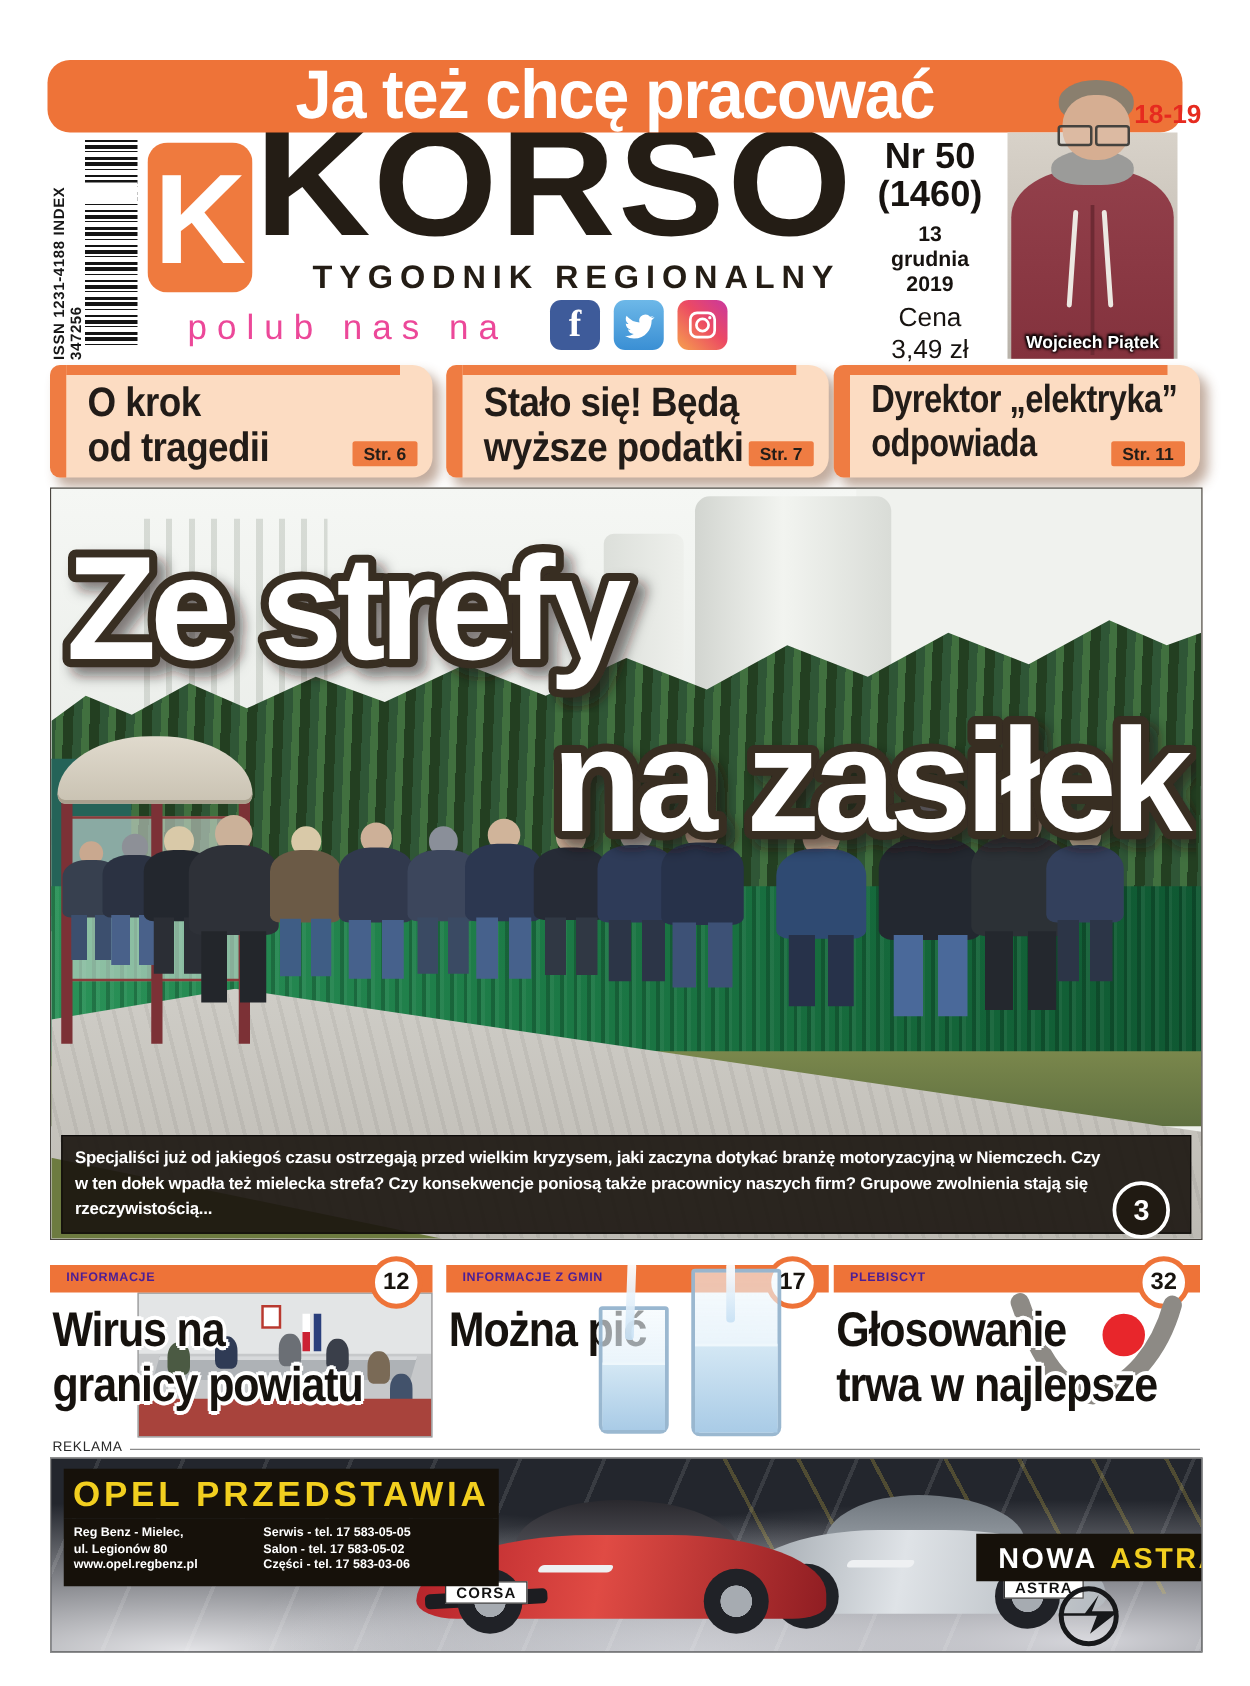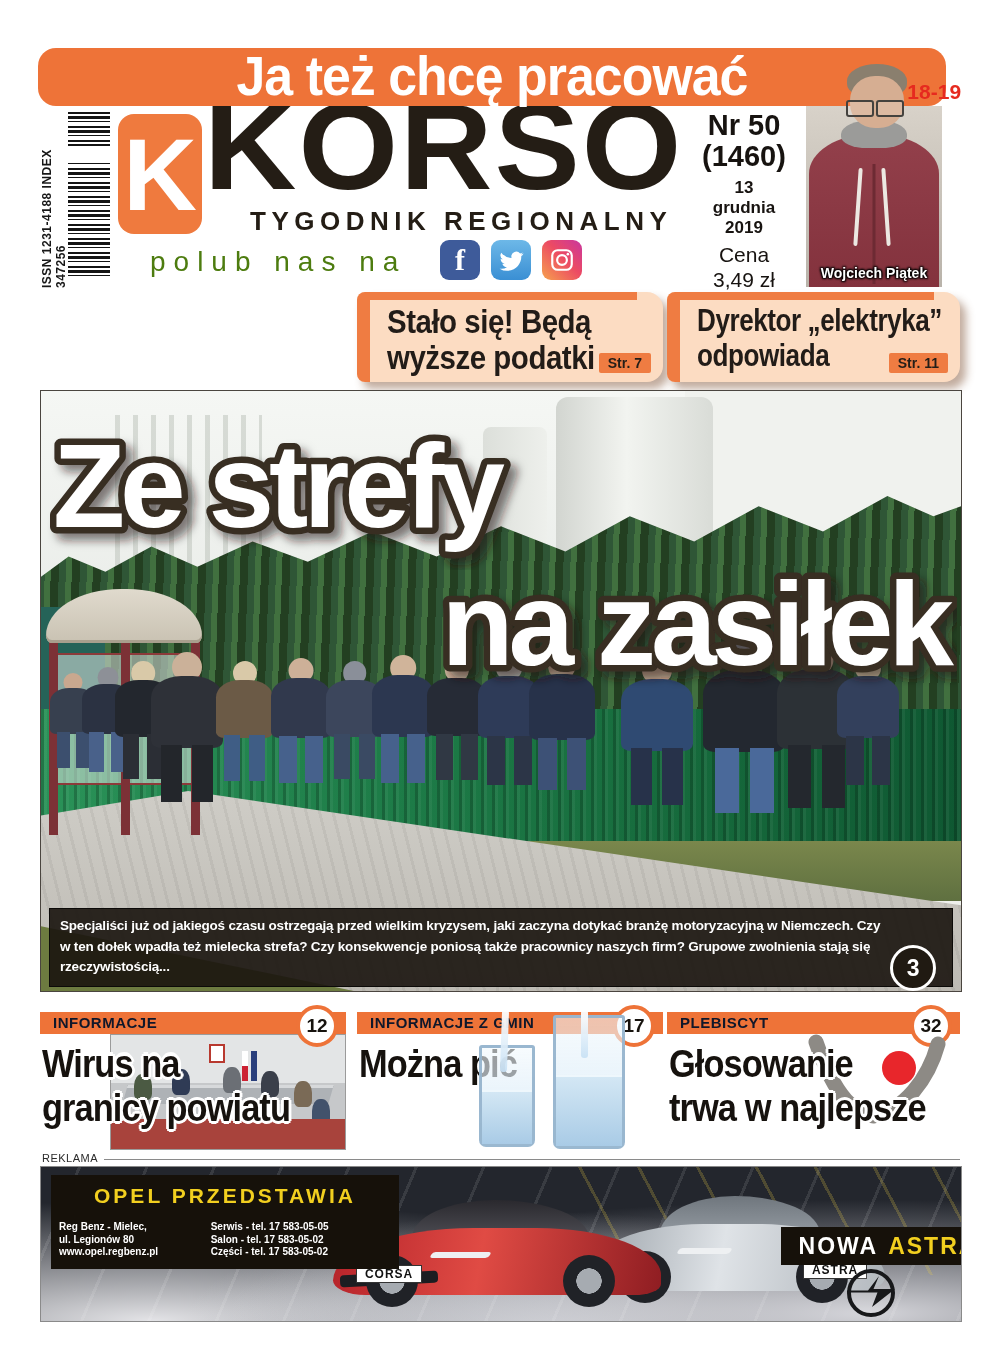--- a/index.html
+++ b/index.html
@@ -30,21 +30,21 @@
   .issn{position:absolute;left:40px;top:106px;width:78px;height:180px;}
   .issn-text{position:absolute;left:0;top:2px;height:100%;writing-mode:vertical-rl;transform:rotate(180deg);
              font-size:12px;font-weight:bold;color:#171717;letter-spacing:.5px;}
   .barcode{position:absolute;left:28px;top:6px;width:42px;height:166px;
            background:repeating-linear-gradient(to bottom,#141414 0 2px,#fff 2px 4px,#141414 4px 7px,#fff 7px 9px,#141414 9px 10px,#fff 10px 14px);}
   .barcode-gap{position:absolute;left:28px;top:40px;width:42px;height:16px;background:#fff;}
   .klogo{position:absolute;left:118px;top:114px;width:84px;height:120px;}
   .korso{position:absolute;left:204px;top:86px;font-size:128px;line-height:1;font-weight:bold;color:#241d15;
          letter-spacing:2px;transform:scaleY(.95);transform-origin:top left;}
   .korso-sub{position:absolute;left:250px;top:206px;font-size:26px;font-weight:bold;letter-spacing:5.5px;color:#241d15;}
-  .social-prompt{position:absolute;left:150px;top:246px;font-size:28px;color:#4d7c0f;letter-spacing:8px;}
+  .social-prompt{position:absolute;left:150px;top:246px;font-size:28px;color:#ec4899;letter-spacing:8px;}
   .social{position:absolute;left:440px;top:240px;display:flex;gap:11px;}
   .sic{width:40px;height:40px;border-radius:9px;display:flex;align-items:center;justify-content:center;}
   .sic.fb{background:#3e5b9a;color:#fff;font-family:"Liberation Serif",serif;font-weight:bold;font-size:30px;}
   .sic.tw{background:linear-gradient(#6db8e8,#3a8fd4);}
   .sic.ig{background:linear-gradient(45deg,#f6a14d 0%,#ec4a63 55%,#c9379f 100%);}
   .issue{position:absolute;left:694px;top:110px;width:100px;text-align:center;color:#171310;}
   .issue-no,.issue-code{font-size:29px;font-weight:bold;line-height:1.06;display:block;}
   .issue-date span{display:block;font-size:17px;font-weight:bold;line-height:1.15;}
   .issue-date{margin-top:7px;display:block;}
   .issue-price span{display:block;font-size:21px;line-height:1.2;}
@@ -97,21 +97,21 @@
       background:linear-gradient(90deg,var(--l,#46618c) 0 40%,transparent 40% 60%,var(--l,#46618c) 60% 100%);}
   .hl{position:absolute;z-index:3;}
   .photo-cap{position:absolute;left:8px;right:8px;bottom:4px;background:rgba(26,20,14,.9);border:1px solid #0c0a08;
              color:#fff;font-size:13.5px;font-weight:bold;line-height:1.5;padding:7px 62px 9px 10px;letter-spacing:-.2px;z-index:4;}
   .cap-page{position:absolute;right:16px;bottom:-5px;width:40px;height:40px;border-radius:50%;background:#201a12;
             border:3px solid #fff;color:#fff;font-size:23px;font-weight:bold;display:flex;align-items:center;justify-content:center;}
 
   
   .bt{position:absolute;top:1012px;height:140px;}
   .bt-bar{position:relative;height:22px;background:#ee7338;z-index:1;}
-  .bt-label{color:#0f172a;font-weight:bold;font-size:15px;letter-spacing:.5px;padding-left:13px;line-height:22px;}
+  .bt-label{color:#4c1d95;font-weight:bold;font-size:10px;letter-spacing:.5px;padding-left:13px;line-height:22px;}
   .bt-circle{position:absolute;right:8px;top:-7px;width:34px;height:34px;background:#fff;border:4px solid #ee7338;
              border-radius:50%;color:#17130e;font-size:19px;font-weight:bold;display:flex;align-items:center;justify-content:center;z-index:5;}
   .bt-title{position:absolute;left:2px;top:30px;font-size:37px;font-weight:bold;color:#16120e;line-height:1.14;
             letter-spacing:-1px;transform:scale(.93,1.05);transform-origin:left top;white-space:nowrap;z-index:3;
             text-shadow:-3px 0 0 #fff,3px 0 0 #fff,0 -3px 0 #fff,0 3px 0 #fff,-2px -2px 0 #fff,2px 2px 0 #fff,-2px 2px 0 #fff,2px -2px 0 #fff;}
   .bt-title span{display:block;}
   .meeting{position:absolute;left:70px;top:22px;right:0;bottom:2px;background:#c6c8ca;border:1px solid #9b9b9b;overflow:hidden;z-index:1;}
   .m-wall{position:absolute;left:0;top:0;width:100%;height:42%;background:#e3e5e6;}
   .m-emblem{position:absolute;left:42%;top:8%;width:12px;height:15px;background:#fff;border:2px solid #b8392f;}
   .m-flag{position:absolute;top:14%;width:6px;height:26%;}
@@ -138,21 +138,21 @@
   .ad{position:absolute;left:40px;top:1166px;width:920px;height:154px;background:#23262d;border:1px solid #8a8a8a;overflow:hidden;}
   .smoke{position:absolute;left:0;top:0;width:100%;height:100%;}
   .smoke.a{background:radial-gradient(ellipse at 12% 100%,rgba(238,238,241,.95),transparent 55%);}
   .smoke.b{background:radial-gradient(ellipse at 55% 110%,rgba(214,216,222,.8),transparent 52%);}
   .smoke.c{background:radial-gradient(ellipse at 90% 95%,rgba(230,230,235,.9),transparent 55%);}
   .streaks{position:absolute;left:0;top:0;width:100%;height:100%;
            background:repeating-linear-gradient(113deg,transparent 0 34px,rgba(255,255,255,.10) 34px 37px,transparent 37px 62px);}
   .ystreaks{position:absolute;left:55%;top:0;width:45%;height:70%;
             background:repeating-linear-gradient(62deg,transparent 0 26px,rgba(238,208,70,.22) 26px 29px,transparent 29px 52px);}
   .ad-left{position:absolute;left:10px;top:8px;width:348px;z-index:3;}
-  .ad-h{height:40px;background:#16110a;color:#f2cf1f;font-size:21px;font-weight:bold;letter-spacing:3px;text-align:center;line-height:41px;}
+  .ad-h{height:40px;background:#16110a;color:#f2cf1f;font-size:28px;font-weight:bold;letter-spacing:3px;text-align:center;line-height:41px;}
   .ad-sh{height:44px;background:rgba(255,255,255,.97);color:#1d1d1f;font-size:31px;letter-spacing:1px;text-align:center;line-height:44px;}
   .ad-info{height:54px;background:#16110a;color:#fff;display:flex;gap:10px;padding:6px 8px;box-sizing:border-box;}
   .ad-col{font-size:10px;font-weight:bold;line-height:1.25;}
   .ad-col span{display:block;white-space:nowrap;}
   .ad-col.c1{width:44%;} .ad-col.c2{width:56%;}
   .car{position:absolute;z-index:2;}
   .car-red{left:292px;top:28px;width:328px;height:112px;}
   .car-sil{left:548px;top:24px;width:296px;height:112px;z-index:1;}
   .cbody{position:absolute;left:0;bottom:12px;width:100%;height:60%;}
   .car-red .cbody{background:linear-gradient(100deg,#b5232a,#e04b44 45%,#8f1d22);border-radius:52% 46% 10% 12%/95% 85% 20% 26%;}
@@ -237,20 +237,27 @@
       <span>13</span>
       <span>grudnia</span>
       <span>2019</span>
     </span>
     <span class="issue-price">
       <span>Cena</span>
       <span>3,49 zł</span>
     </span>
   </div>
 
+  <div class="tbox t0" style="left:40px;width:306px;">
+    <div class="tbox-title">
+      <span>O krok</span>
+        <span>od tragedii</span>
+    </div>
+    <div class="tbox-page">Str. 6</div>
+  </div>
   <div class="tbox t1" style="left:357px;width:306px;">
     <div class="tbox-title">
       <span>Stało się! Będą</span>
         <span>wyższe podatki</span>
     </div>
     <div class="tbox-page">Str. 7</div>
   </div>
   <div class="tbox t2" style="left:667px;width:293px;">
     <div class="tbox-title">
       <span>Dyrektor „elektryka”</span>
@@ -467,21 +474,21 @@
       <div class="ad-h">OPEL PRZEDSTAWIA</div>
       <div class="ad-info">
         <div class="ad-col c1">
           <span>Reg Benz - Mielec,</span>
             <span>ul. Legionów 80</span>
             <span>www.opel.regbenz.pl</span>
         </div>
         <div class="ad-col c2">
           <span>Serwis - tel. 17 583-05-05</span>
             <span>Salon - tel. 17 583-05-02</span>
-            <span>Części - tel. 17 583-05-02</span>
+            <span>Części - tel. 17 583-03-06</span>
         </div>
       </div>
     </div>
 
     <div class="nb n2">
       <span class="pre">NOWA</span><span class="name">ASTRA</span>
     </div>
 
     <svg class="opel" width="52" height="52" viewBox="0 0 52 52">
       <circle cx="26" cy="26" r="22" fill="rgba(255,255,255,0.12)" stroke="#17181a" stroke-width="4"></circle>

